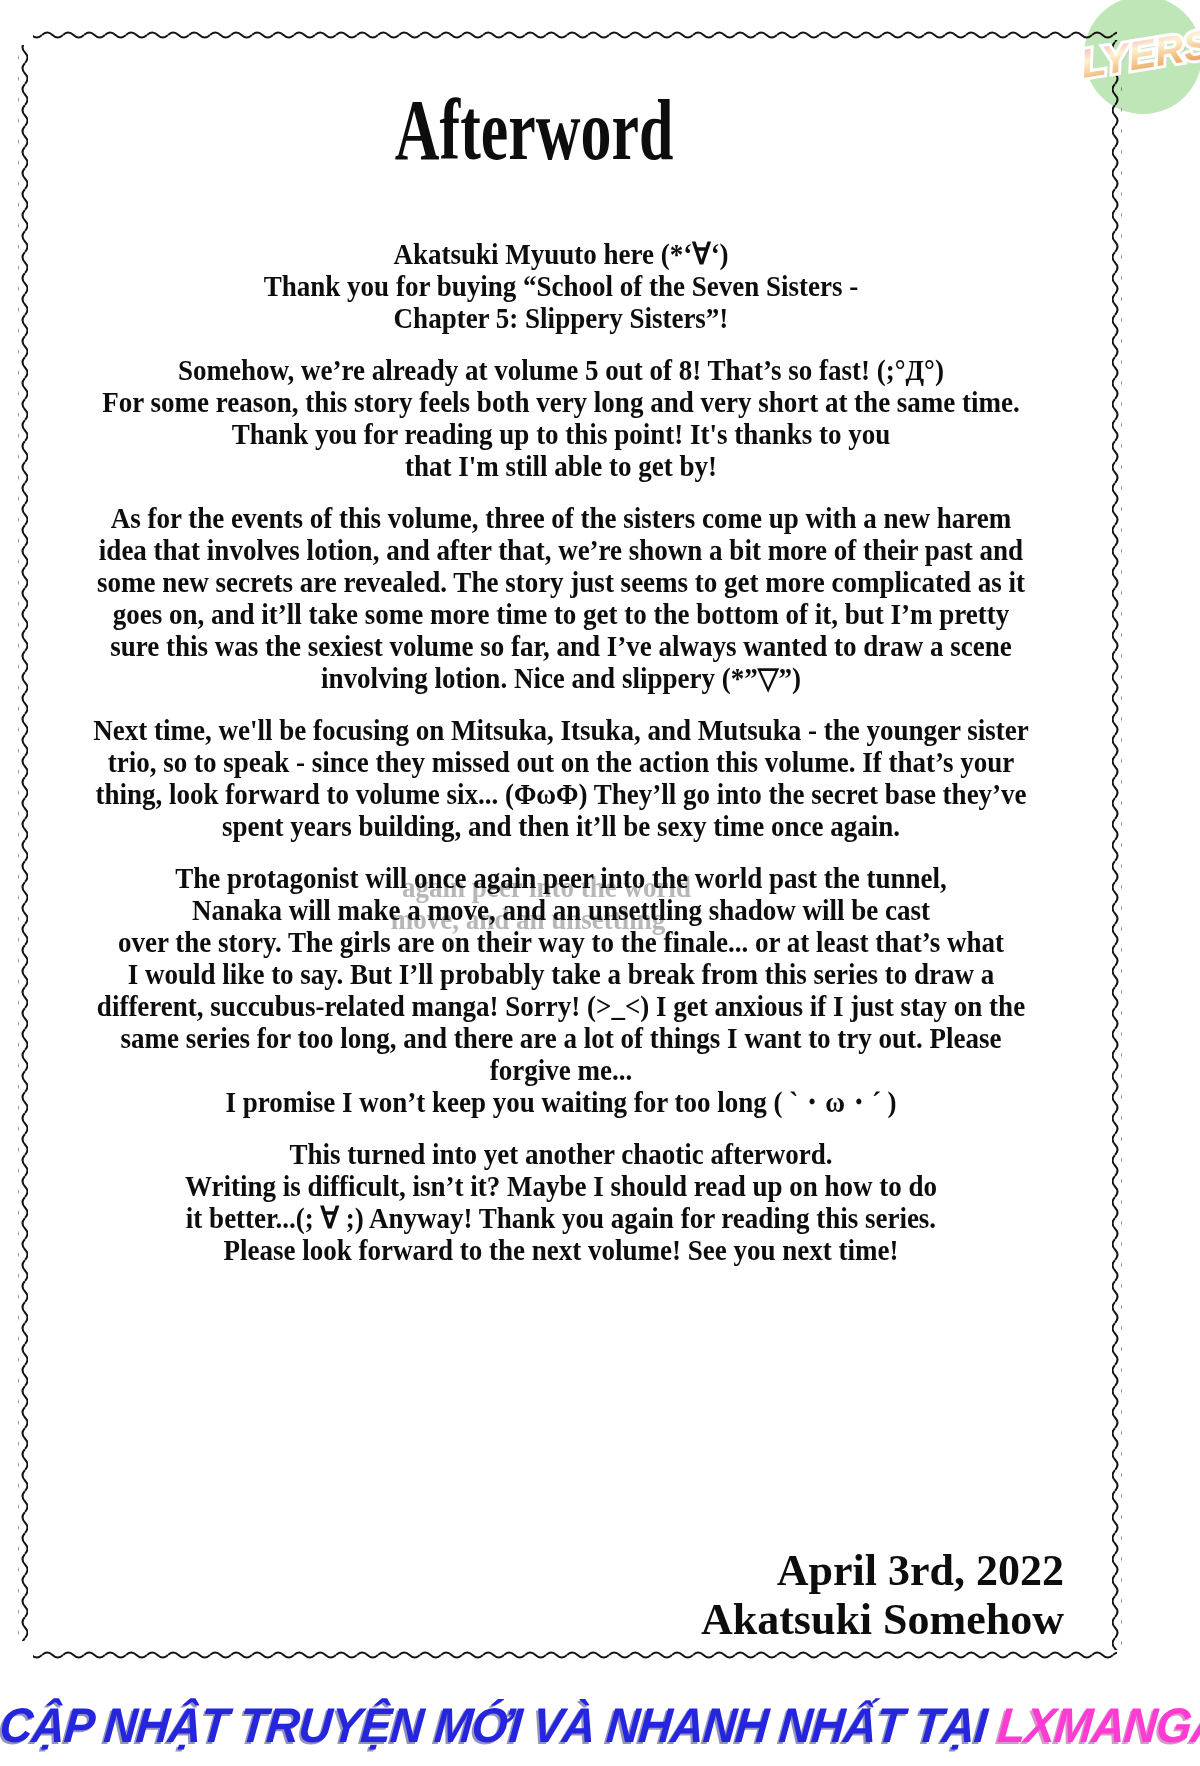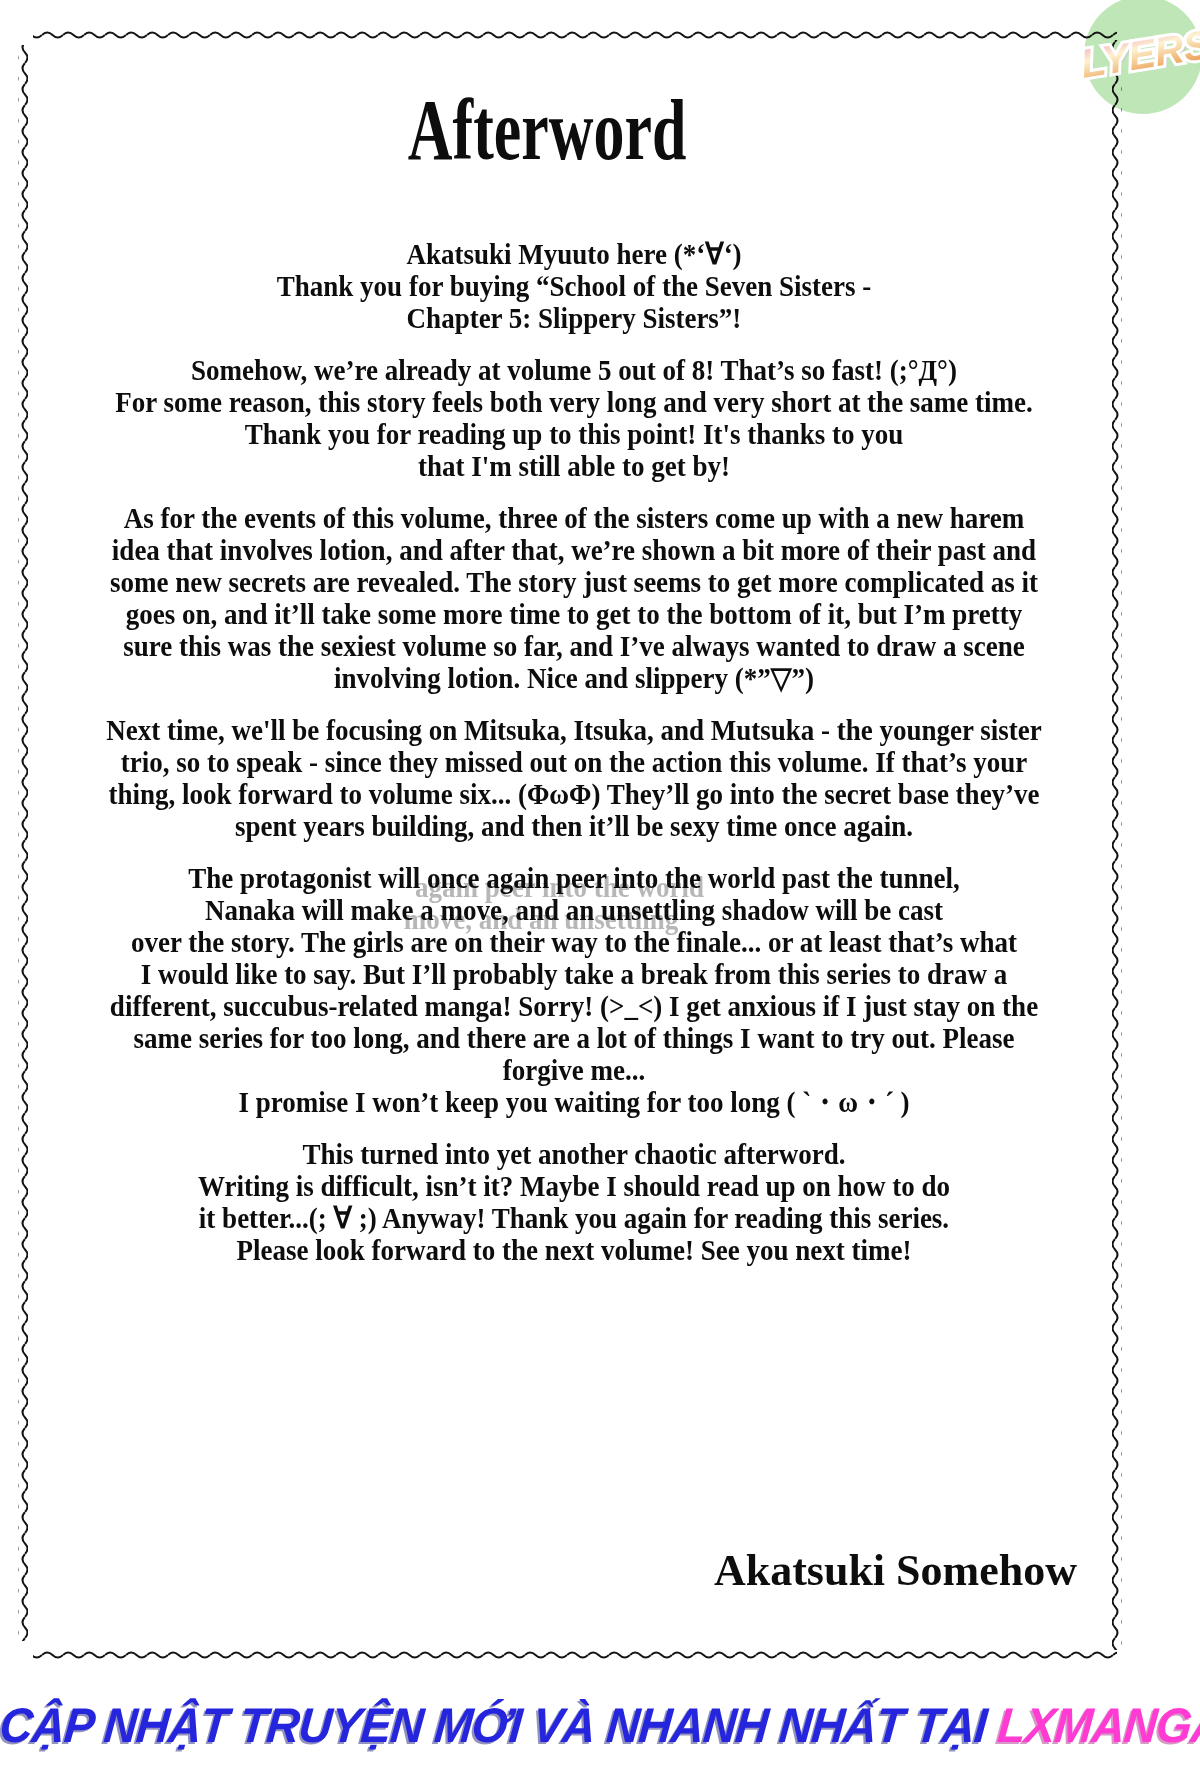--- a/index.html
+++ b/index.html
@@ -27,21 +27,21 @@
   .lyers-svg {
     position: absolute;
     left: 1074px; top: 8px;
     z-index: 3;
     overflow: visible;
   }
 
   
   .content {
     position: absolute;
-    left: 26px; top: 40px;
+    left: 13px; top: 40px;
     width: 1096px;
     z-index: 2;
     text-align: center;
   }
   .page-title {
     margin-top: 46px;
     font-size: 86px;
     line-height: 88px;
     font-weight: bold;
     white-space: nowrap;
@@ -192,20 +192,21 @@
   </div>
 
   <div class="para">
     <div class="line">This turned into yet another chaotic afterword.</div>
     <div class="line">Writing is difficult, isn’t it? Maybe I should read up on how to do</div>
     <div class="line">it better...(; ∀ ;) Anyway! Thank you again for reading this series.</div>
     <div class="line">Please look forward to the next volume! See you next time!</div>
   </div>
 
   <div class="signature">
+    <div>April 3rd, 2022</div>
     <div>Akatsuki Somehow</div>
   </div>
 
 </div>
 
 <div class="footer">
   <span class="prefix">CẬP NHẬT TRUYỆN MỚI VÀ NHANH NHẤT TẠI </span><span class="site">LXMANGA.COM</span>
 </div>
 
 </body></html>

